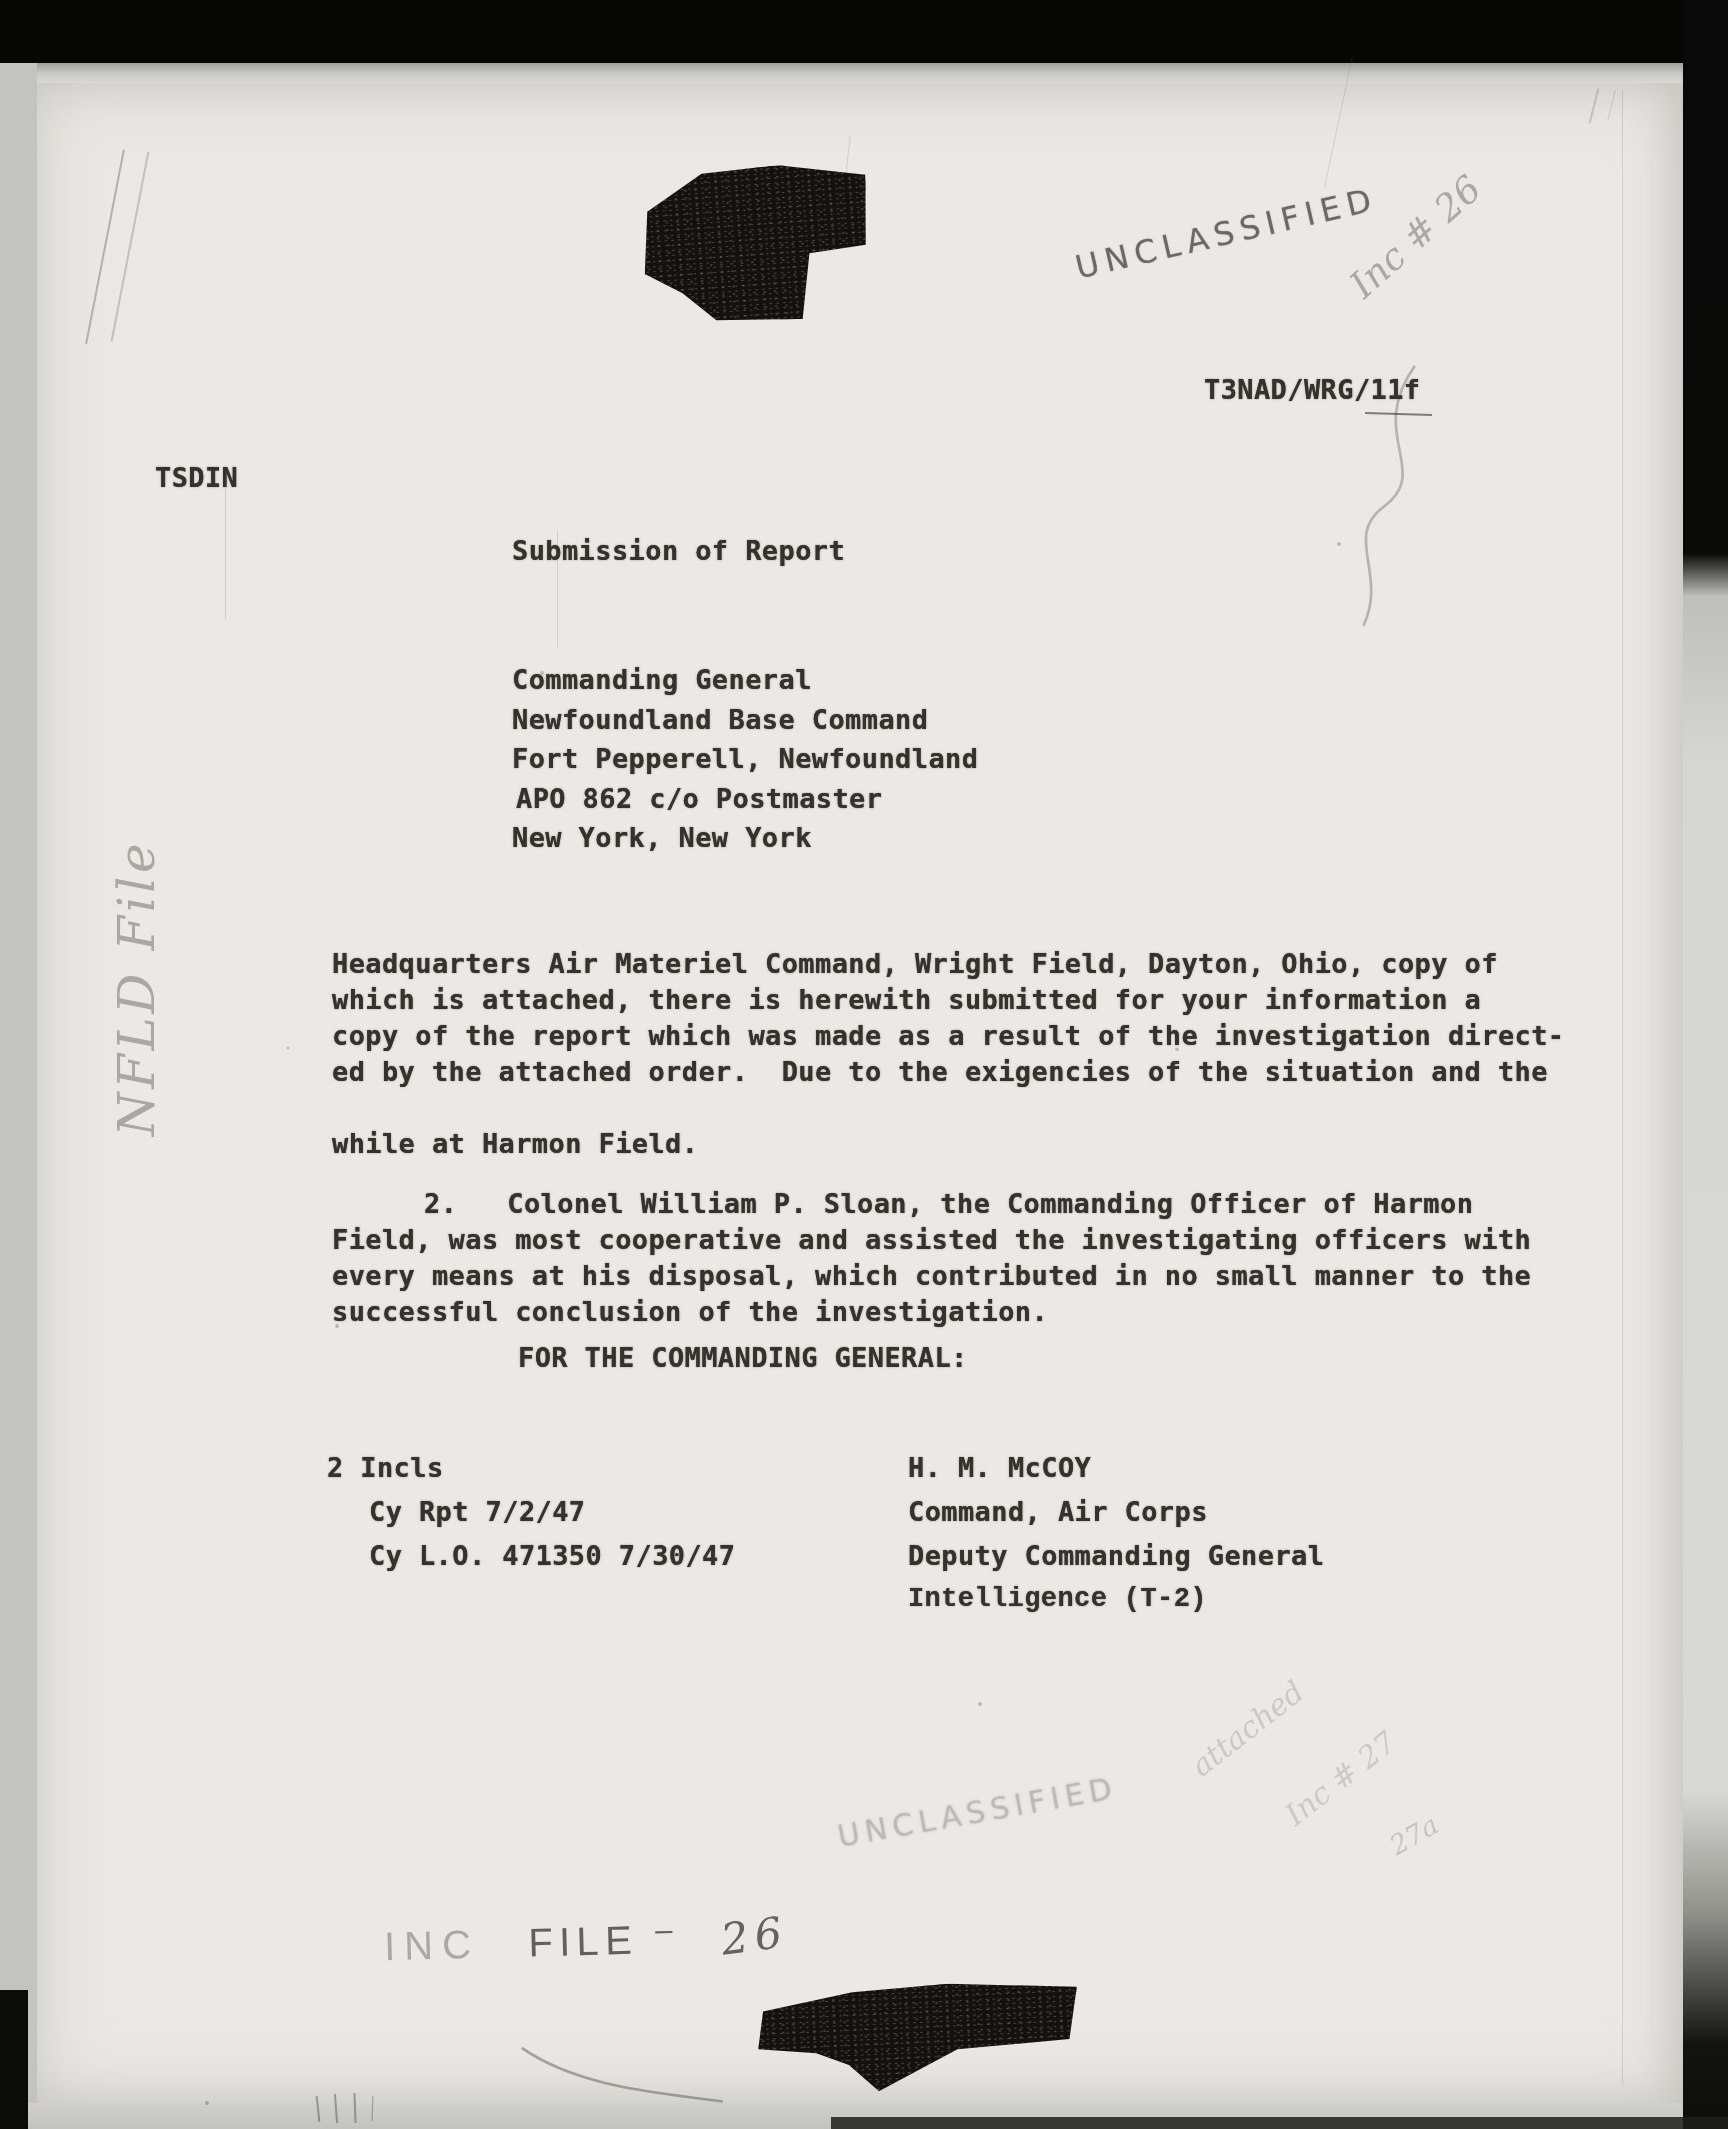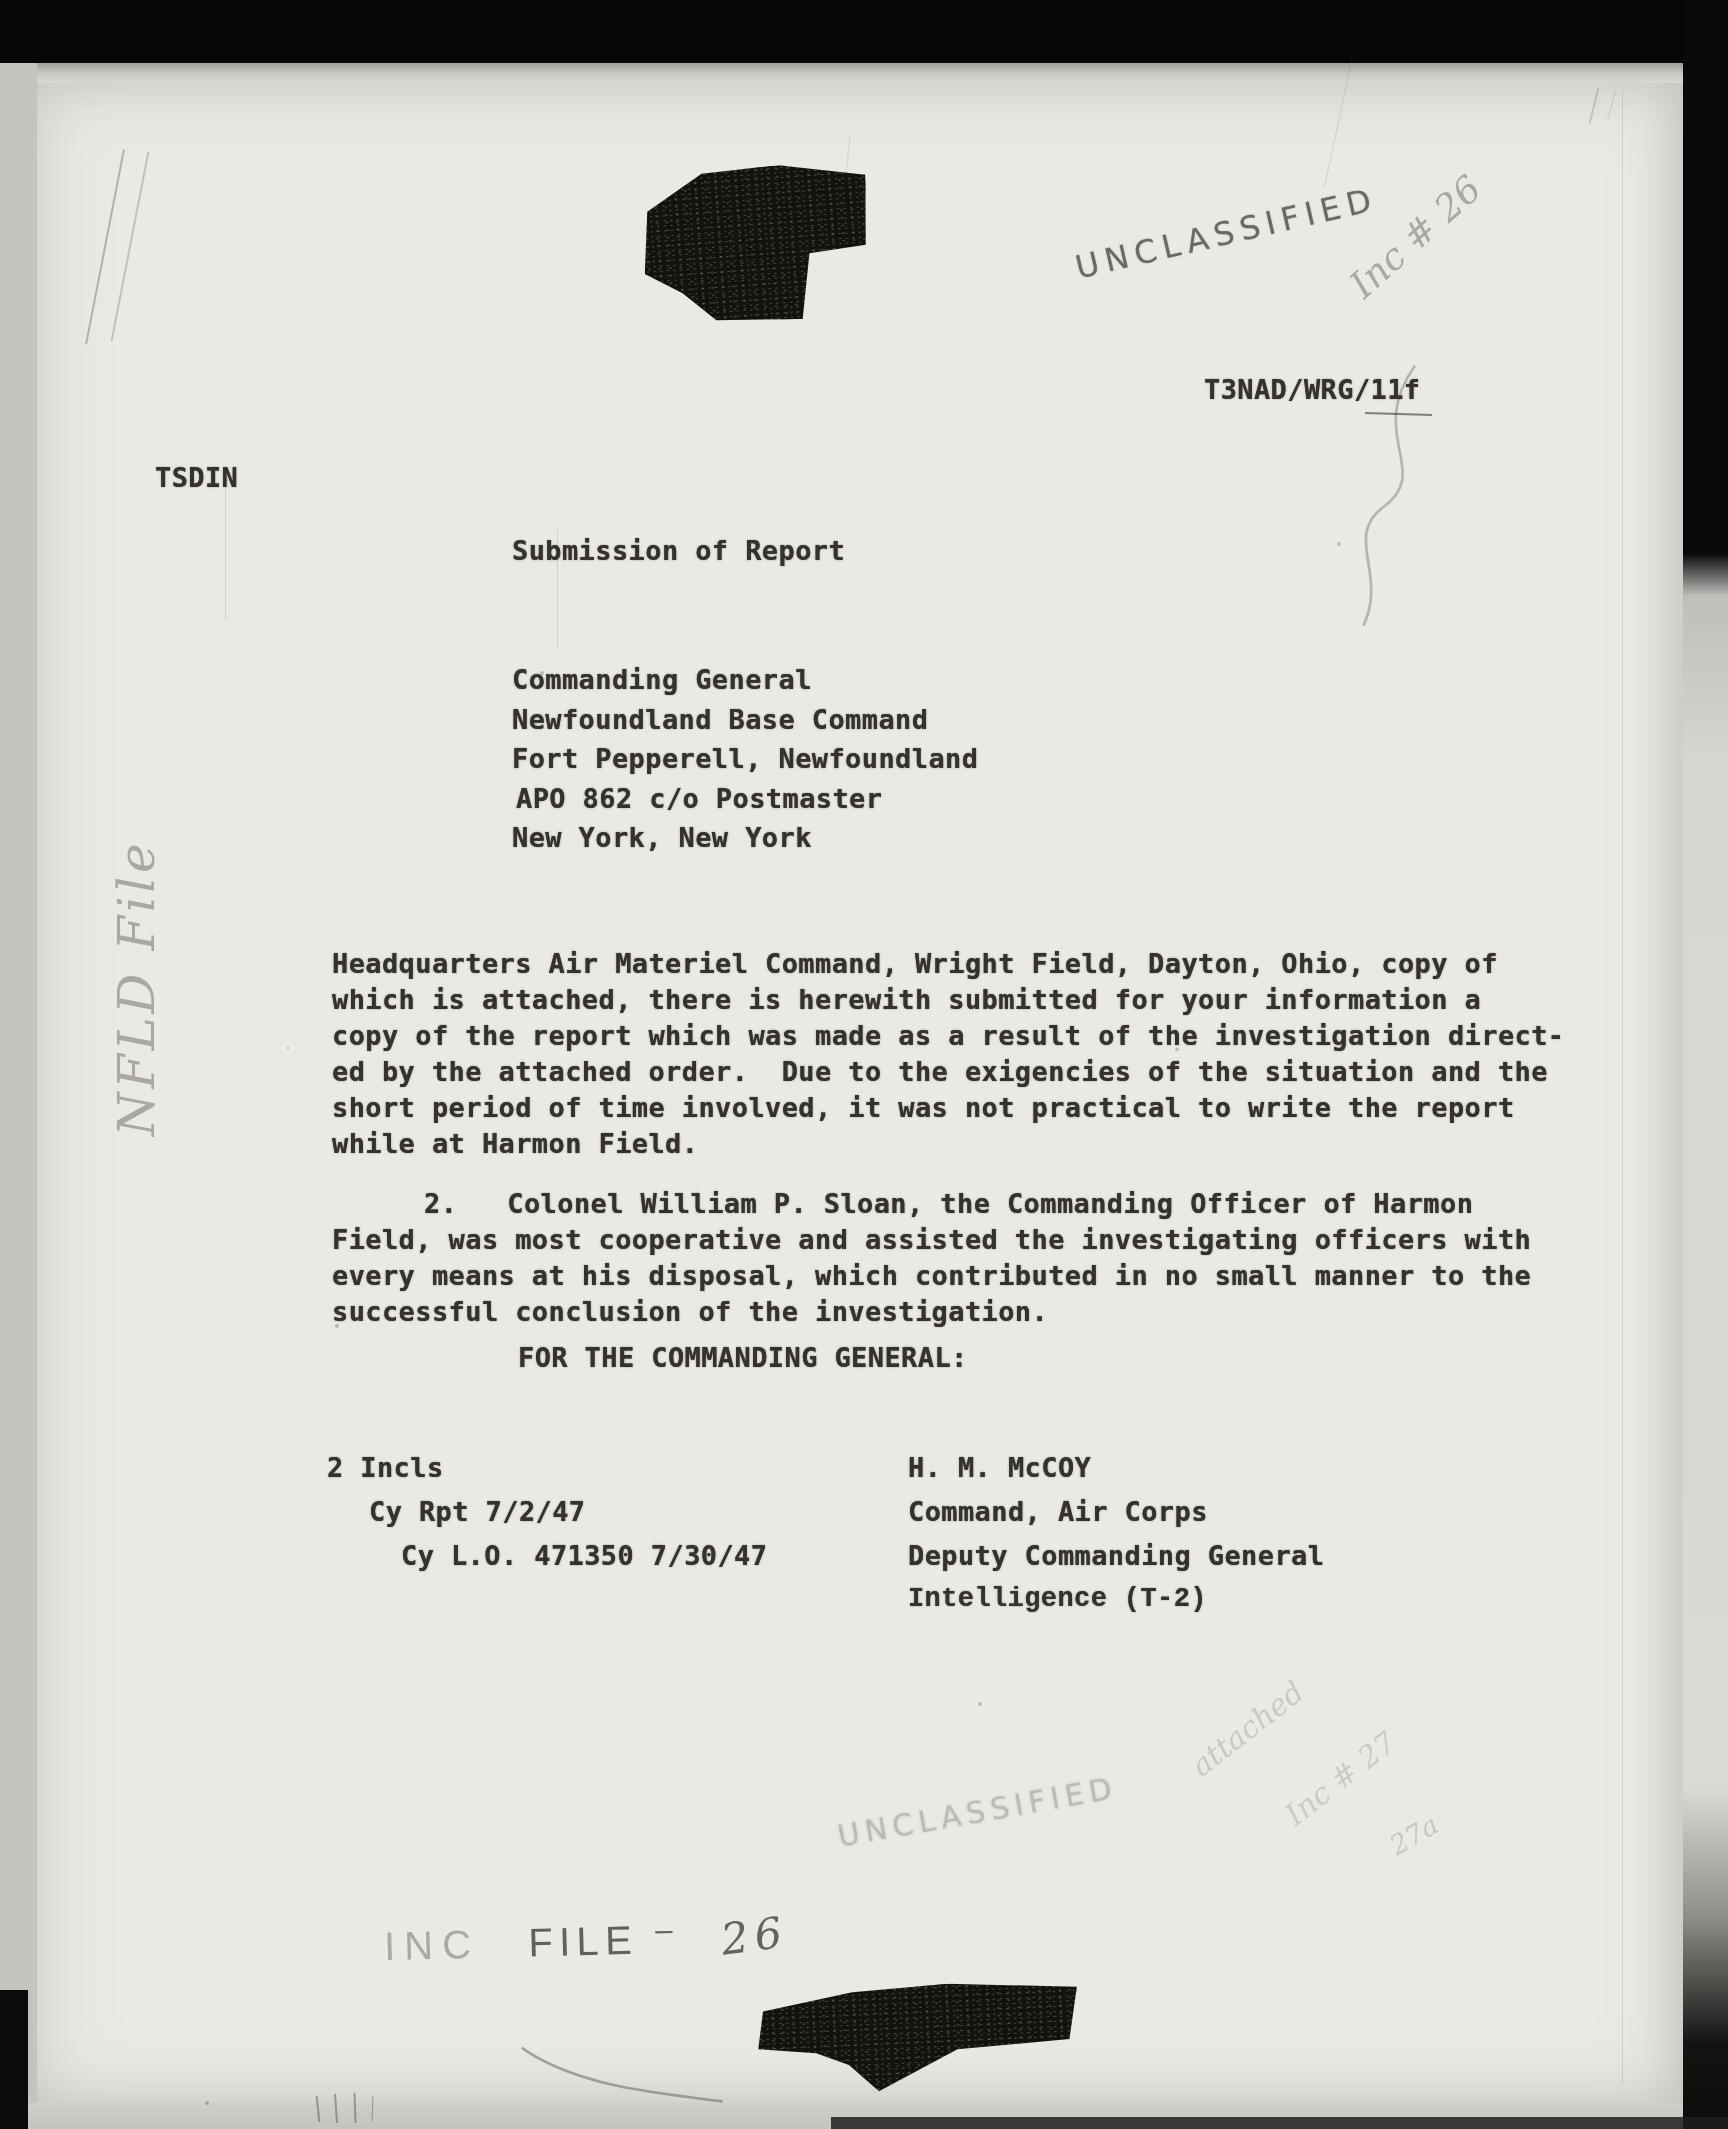--- a/index.html
+++ b/index.html
@@ -126,33 +126,32 @@
   <div class="typed" style="left:512px;top:745px;">Fort Pepperell, Newfoundland</div>
   <div class="typed" style="left:516px;top:785px;">APO 862 c/o Postmaster</div>
   <div class="typed" style="left:512px;top:824px;">New York, New York</div>
 
   <div class="hand hw-margin">NFLD File</div>
 
   <div class="typed" style="left:332px;top:986px;">which is attached, there is herewith submitted for your information a</div>
   <div class="typed" style="left:332px;top:950px;">Headquarters Air Materiel Command, Wright Field, Dayton, Ohio, copy of</div>
   <div class="typed" style="left:332px;top:1022px;">copy of the report which was made as a result of the investigation direct-</div>
   <div class="typed" style="left:332px;top:1058px;">ed by the attached order.  Due to the exigencies of the situation and the</div>
-  <div class="typed" style="left:332px;top:1094px;">short period of time involved, it was not practical to write the report</div>
   <div class="typed" style="left:332px;top:1130px;">while at Harmon Field.</div>
 
   <div class="typed" style="left:411px;top:1190px;margin-left:13px;">2.   Colonel William P. Sloan, the Commanding Officer of Harmon</div>
   <div class="typed" style="left:332px;top:1226px;">Field, was most cooperative and assisted the investigating officers with</div>
   <div class="typed" style="left:332px;top:1262px;">every means at his disposal, which contributed in no small manner to the</div>
   <div class="typed" style="left:332px;top:1298px;">successful conclusion of the investigation.</div>
 
   <div class="typed" style="left:518px;top:1344px;">FOR THE COMMANDING GENERAL:</div>
 
   <div class="typed" style="left:327px;top:1454px;">2 Incls</div>
   <div class="typed" style="left:369px;top:1498px;">Cy Rpt 7/2/47</div>
-  <div class="typed" style="left:369px;top:1542px;margin-left:32px;">Cy L.O. 471350 7/30/47</div>
+  <div class="typed" style="left:369px;top:1542px;">Cy L.O. 471350 7/30/47</div>
 
   <div class="typed" style="left:908px;top:1454px;">H. M. McCOY</div>
   <div class="typed" style="left:908px;top:1498px;">Command, Air Corps</div>
   <div class="typed" style="left:908px;top:1542px;">Deputy Commanding General</div>
   <div class="typed" style="left:908px;top:1586px;font-family:Liberation Mono, monospace;">Intelligence (T-2)</div>
 
   <div class="stamp stamp-bottom">UNCLASSIFIED</div>
   <div class="hand hw-attached">attached</div>
   <div class="hand hw-inc27">Inc # 27</div>
   <div class="hand hw-27a">27a</div>

